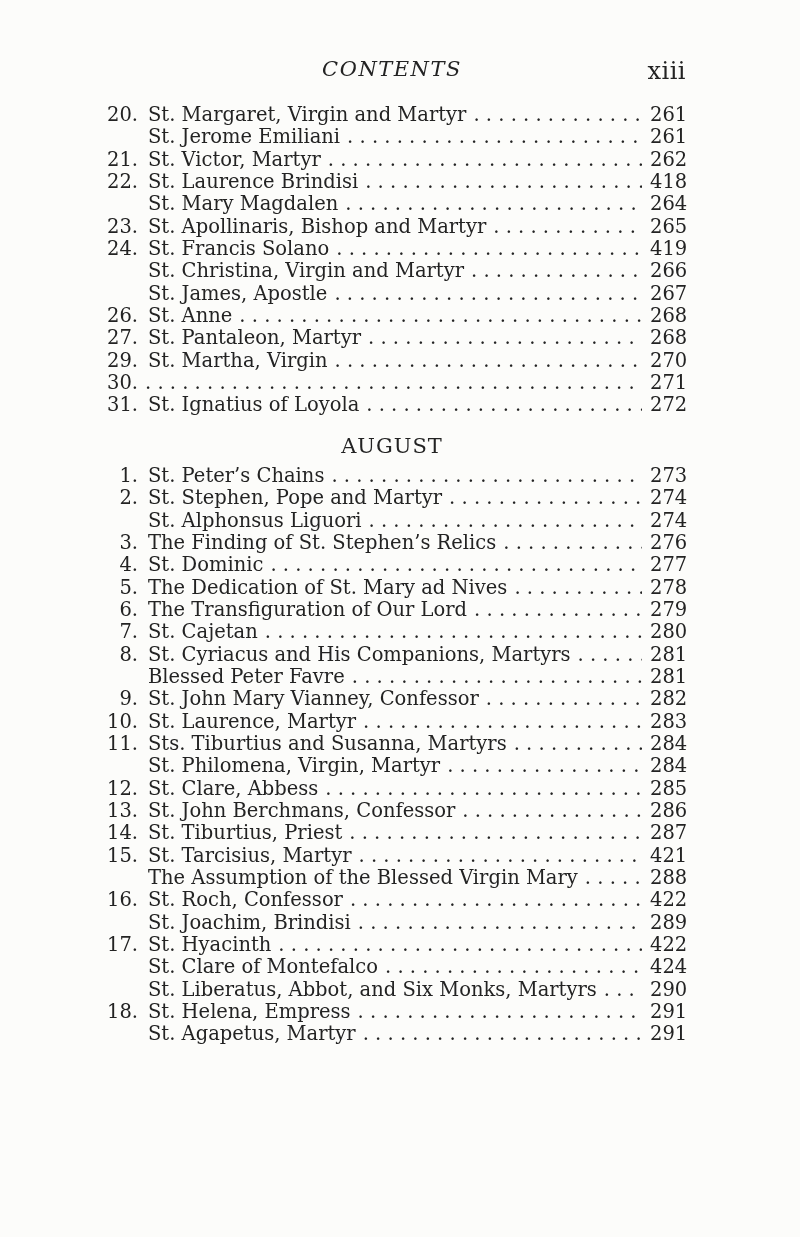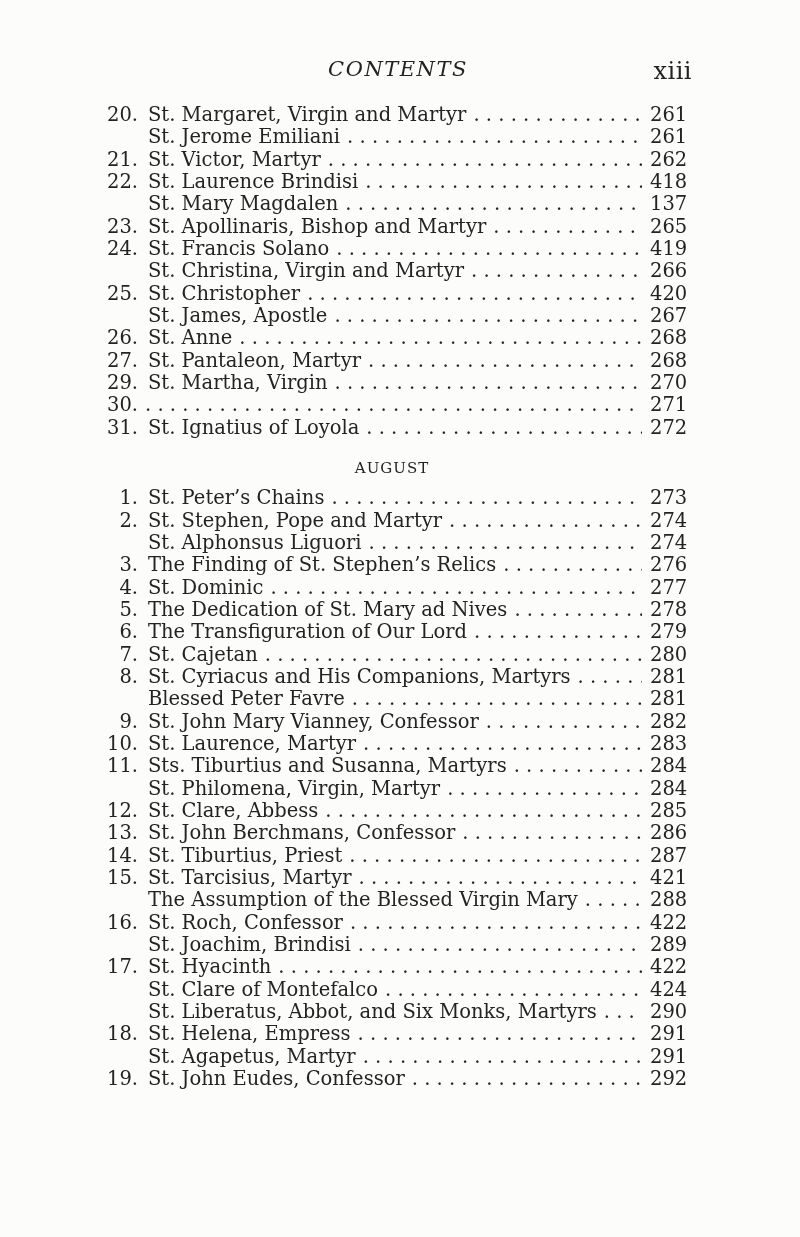--- a/index.html
+++ b/index.html
@@ -12,21 +12,21 @@
     position: relative;
     width: 800px;
     height: 1237px;
     background: #fcfcfa;
     overflow: hidden;
     color: #232323;
   }
   .header {
     position: absolute;
     top: 57px;
-    left: 104px;
+    left: 98px;
     width: 588px;
     height: 28px;
   }
   .header-title {
     position: absolute;
     left: 0; right: 0;
     text-align: center;
     font-style: italic;
     font-size: 21px;
     letter-spacing: 1.5px;
@@ -71,21 +71,21 @@
   .leader::after {
     content: ". . . . . . . . . . . . . . . . . . . . . . . . . . . . . . . . . . . . . . . . . . . . . . . . . . . . . . . . . . . .";
   }
   .pagenum {
     flex: none;
     width: 36px;
     text-align: right;
   }
   .section-heading {
     text-align: center;
-    font-size: 15px;
+    font-size: 21px;
     line-height: 22px;
     letter-spacing: 1px;
     margin: 18px 0 8px 0;
   }
 </style>
 </head>
 <body>
 
 <div class="page">
   <div class="header">
@@ -118,21 +118,21 @@
     <span class="day">22.</span>
     <span class="entry-title">St. Laurence Brindisi</span>
     <span class="leader"></span>
     <span class="pagenum">418</span>
   </div>
 
   <div class="toc-row">
     <span class="day"></span>
     <span class="entry-title">St. Mary Magdalen</span>
     <span class="leader"></span>
-    <span class="pagenum">137</span>
+    <span class="pagenum">264</span>
   </div>
 
   <div class="toc-row">
     <span class="day">23.</span>
     <span class="entry-title">St. Apollinaris, Bishop and Martyr</span>
     <span class="leader"></span>
     <span class="pagenum">265</span>
   </div>
 
   <div class="toc-row">
@@ -142,26 +142,20 @@
     <span class="pagenum">419</span>
   </div>
 
   <div class="toc-row">
     <span class="day"></span>
     <span class="entry-title">St. Christina, Virgin and Martyr</span>
     <span class="leader"></span>
     <span class="pagenum">266</span>
   </div>
 
-  <div class="toc-row">
-    <span class="day">25.</span>
-    <span class="entry-title">St. Christopher</span>
-    <span class="leader"></span>
-    <span class="pagenum">420</span>
-  </div>
 
   <div class="toc-row">
     <span class="day"></span>
     <span class="entry-title">St. James, Apostle</span>
     <span class="leader"></span>
     <span class="pagenum">267</span>
   </div>
 
   <div class="toc-row">
     <span class="day">26.</span>
@@ -375,20 +369,14 @@
     <span class="pagenum">291</span>
   </div>
 
   <div class="toc-row">
     <span class="day"></span>
     <span class="entry-title">St. Agapetus, Martyr</span>
     <span class="leader"></span>
     <span class="pagenum">291</span>
   </div>
 
-  <div class="toc-row">
-    <span class="day">19.</span>
-    <span class="entry-title">St. John Eudes, Confessor</span>
-    <span class="leader"></span>
-    <span class="pagenum">292</span>
-  </div>
 </div>
 </div>
 
 </body></html>

